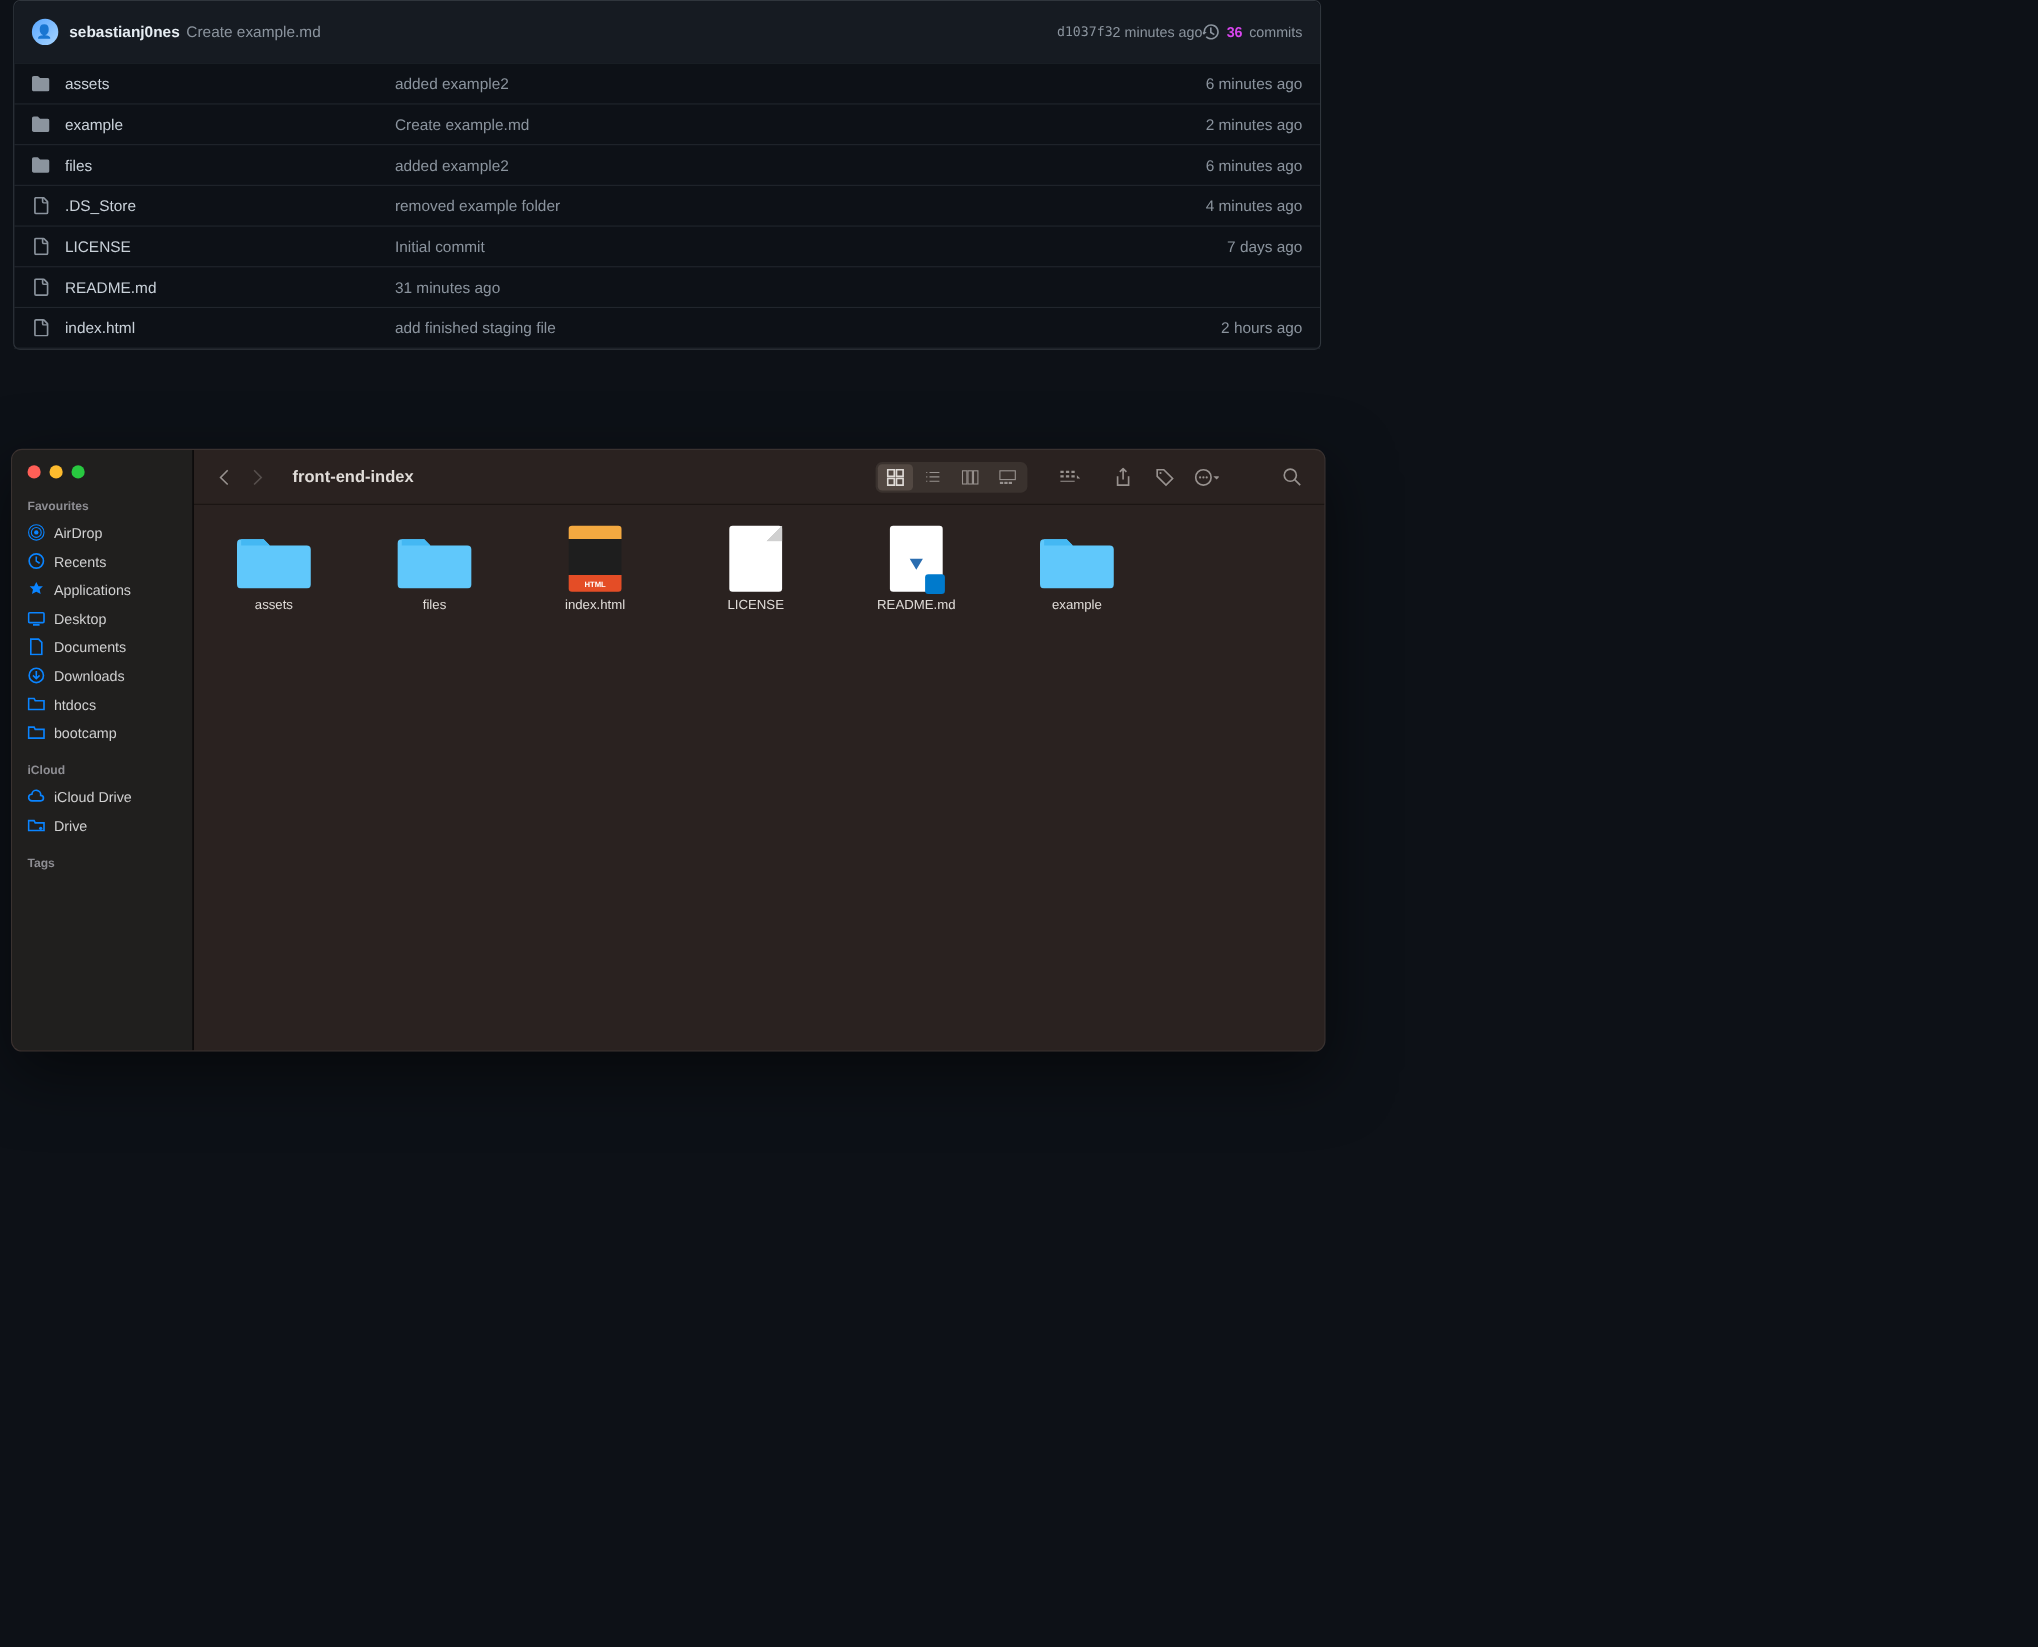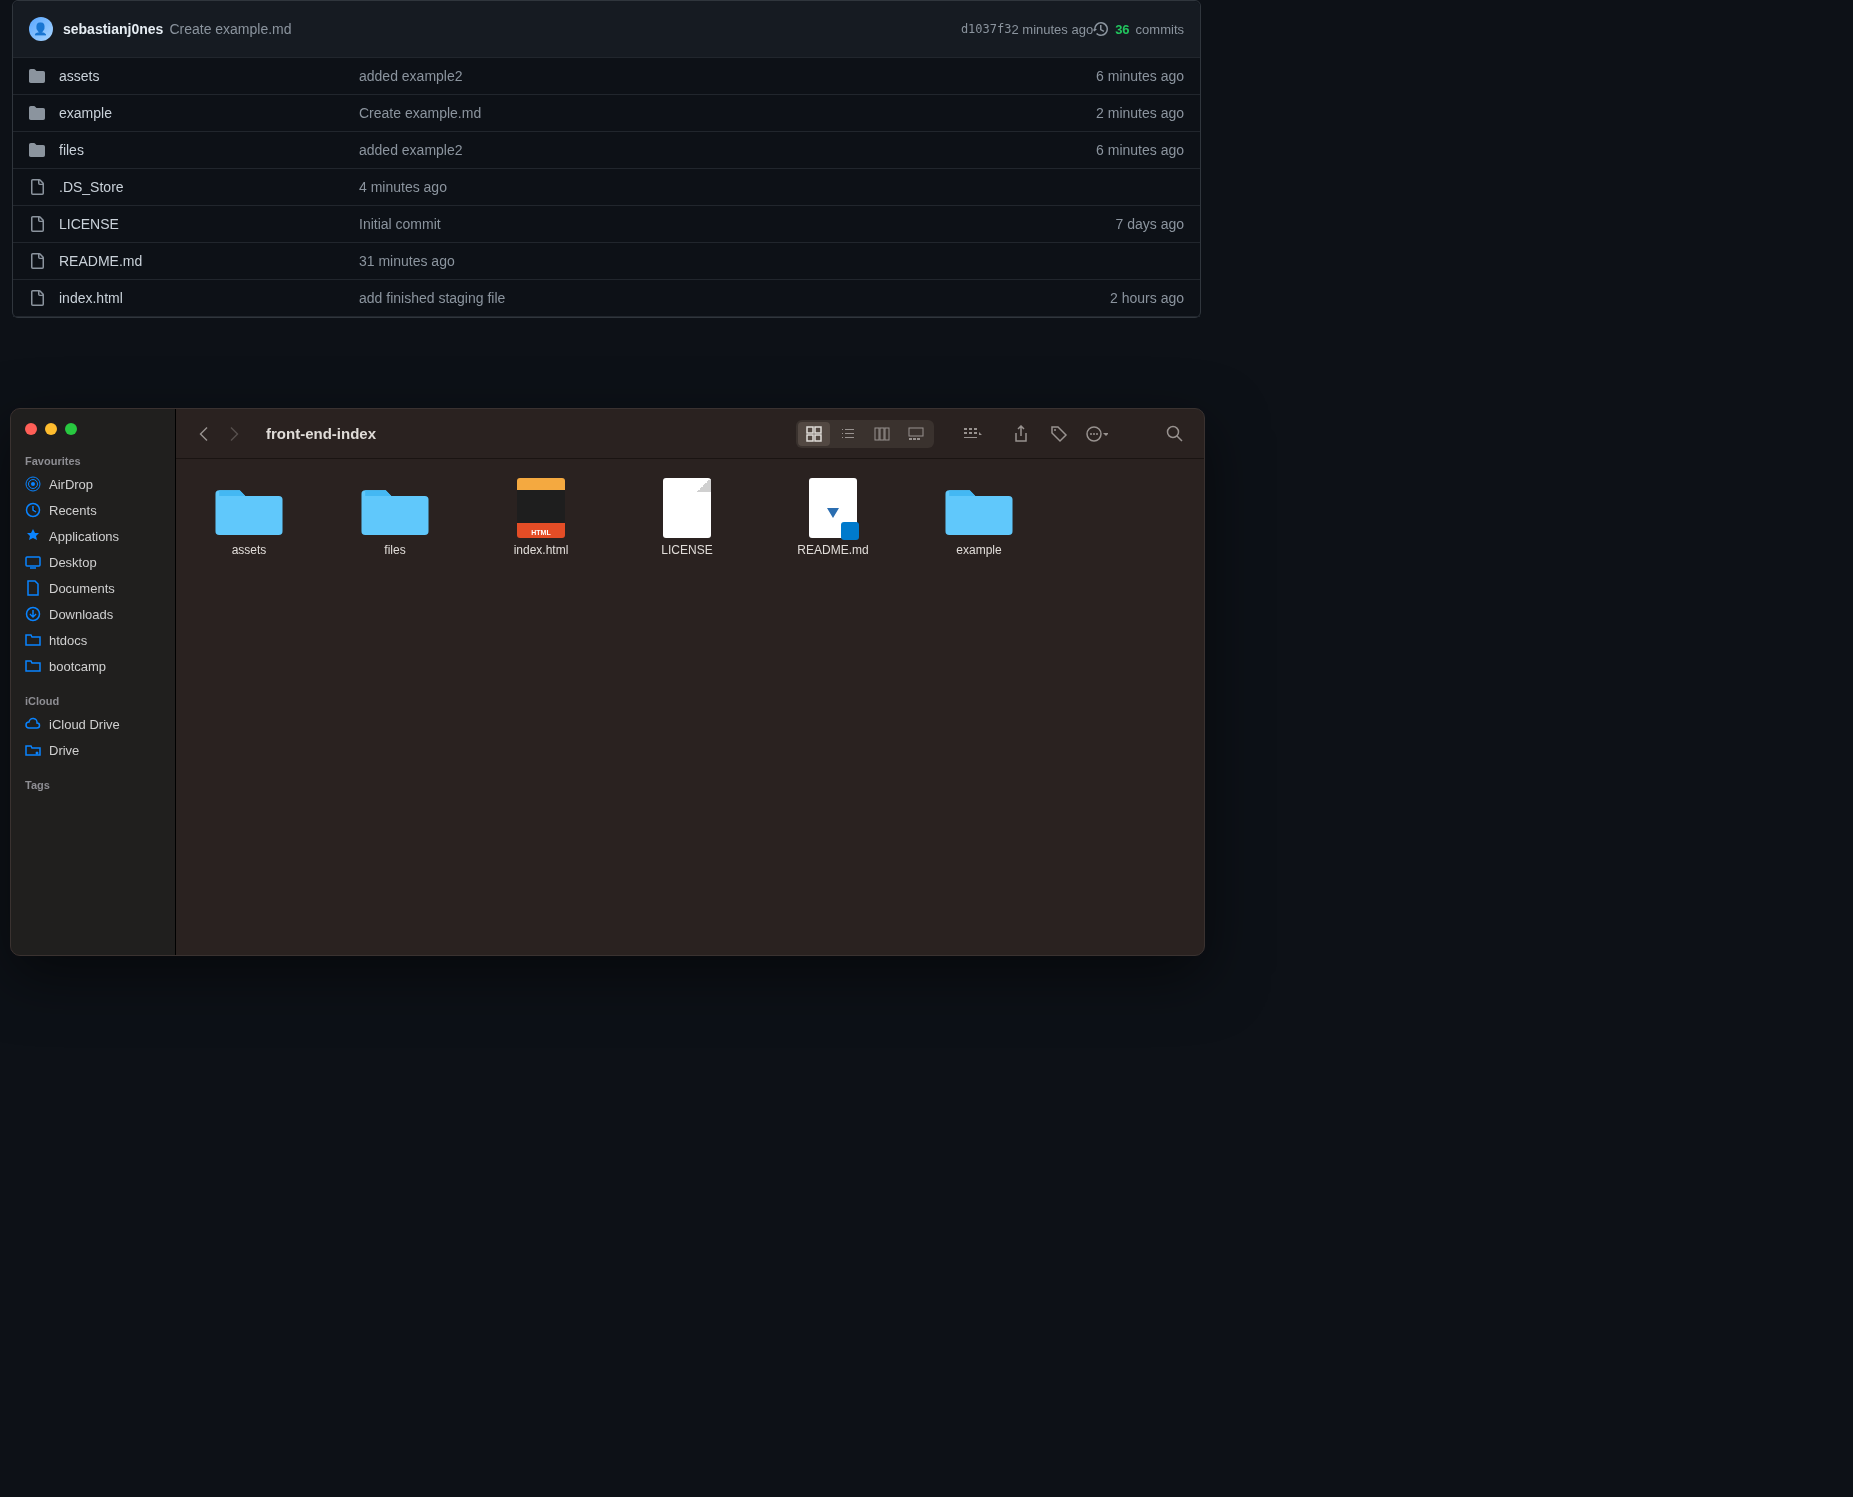--- a/index.html
+++ b/index.html
@@ -72,21 +72,21 @@
       font-size: 12px;
     }
 
     .commit-count {
       display: flex;
       align-items: center;
       gap: 6px;
     }
 
     .commit-count strong {
-      color: #22c55e;
+      color: #d946ef;
     }
 
     .file-row {
       display: flex;
       align-items: center;
       padding: 10px 16px;
       border-bottom: 1px solid #21262d;
       font-size: 14px;
     }
 
@@ -384,20 +384,21 @@
         </svg>
     <span class="file-name">files</span>
     <span class="file-commit">added example2</span>
     <span class="file-time">6 minutes ago</span>
   </div>
       <div class="file-row">
     <svg class="file-icon" viewBox="0 0 16 16">
           <path fill="currentColor" d="M2 1.75C2 .784 2.784 0 3.75 0h6.586c.464 0 .909.184 1.237.513l2.914 2.914c.329.328.513.773.513 1.237v9.586A1.75 1.75 0 0 1 13.25 16h-9.5A1.75 1.75 0 0 1 2 14.25V1.75zm1.5 0v12.5c0 .138.112.25.25.25h9.5a.25.25 0 0 0 .25-.25V6h-2.75A1.75 1.75 0 0 1 9 4.25V1.5H3.75a.25.25 0 0 0-.25.25zm7 0v2.75c0 .138.112.25.25.25h2.75L10.5 1.5z"></path>
         </svg>
     <span class="file-name">.DS_Store</span>
+    <span class="file-commit">removed example folder</span>
     <span class="file-time">4 minutes ago</span>
   </div>
       <div class="file-row">
     <svg class="file-icon" viewBox="0 0 16 16">
           <path fill="currentColor" d="M2 1.75C2 .784 2.784 0 3.75 0h6.586c.464 0 .909.184 1.237.513l2.914 2.914c.329.328.513.773.513 1.237v9.586A1.75 1.75 0 0 1 13.25 16h-9.5A1.75 1.75 0 0 1 2 14.25V1.75zm1.5 0v12.5c0 .138.112.25.25.25h9.5a.25.25 0 0 0 .25-.25V6h-2.75A1.75 1.75 0 0 1 9 4.25V1.5H3.75a.25.25 0 0 0-.25.25zm7 0v2.75c0 .138.112.25.25.25h2.75L10.5 1.5z"></path>
         </svg>
     <span class="file-name">LICENSE</span>
     <span class="file-commit">Initial commit</span>
     <span class="file-time">7 days ago</span>
   </div>

